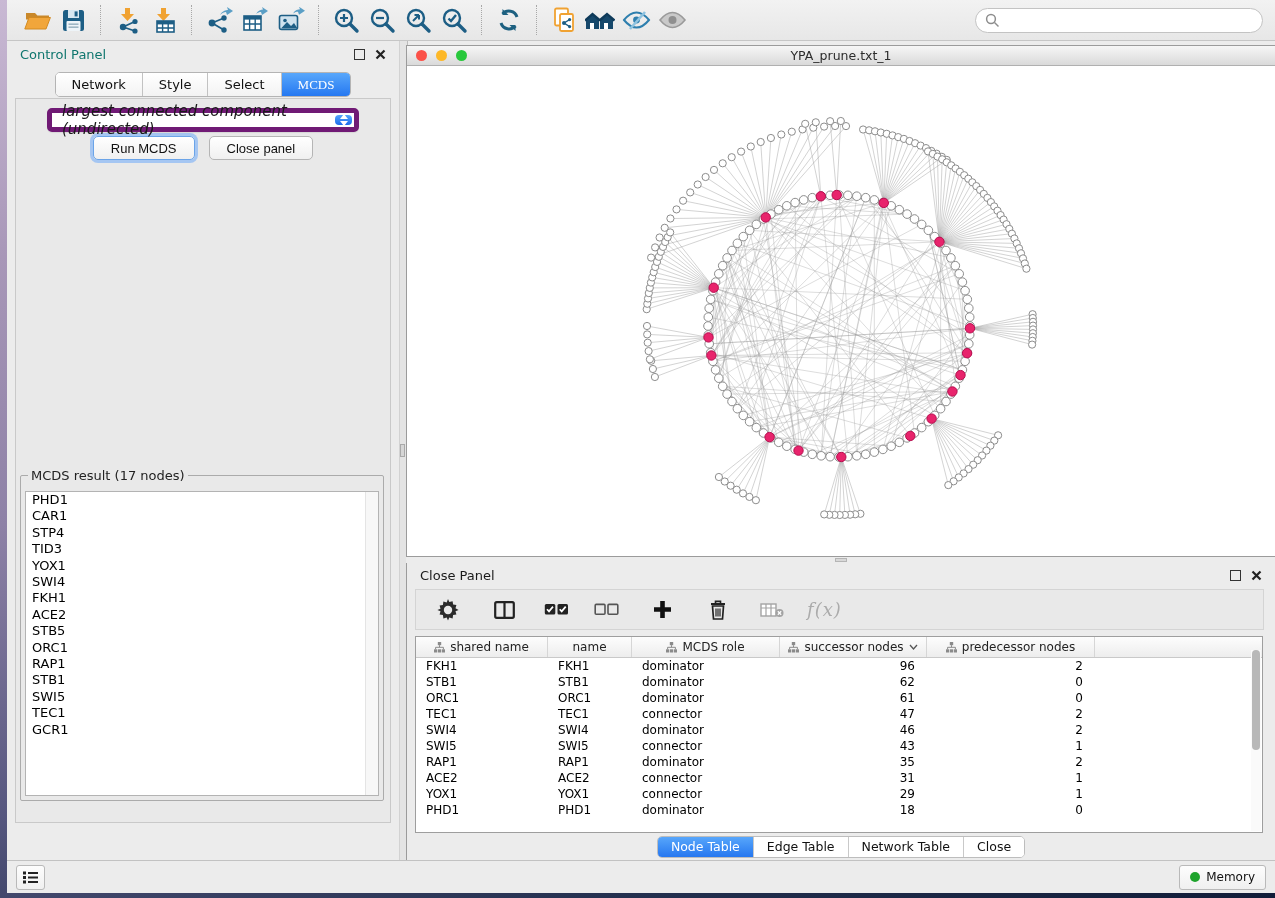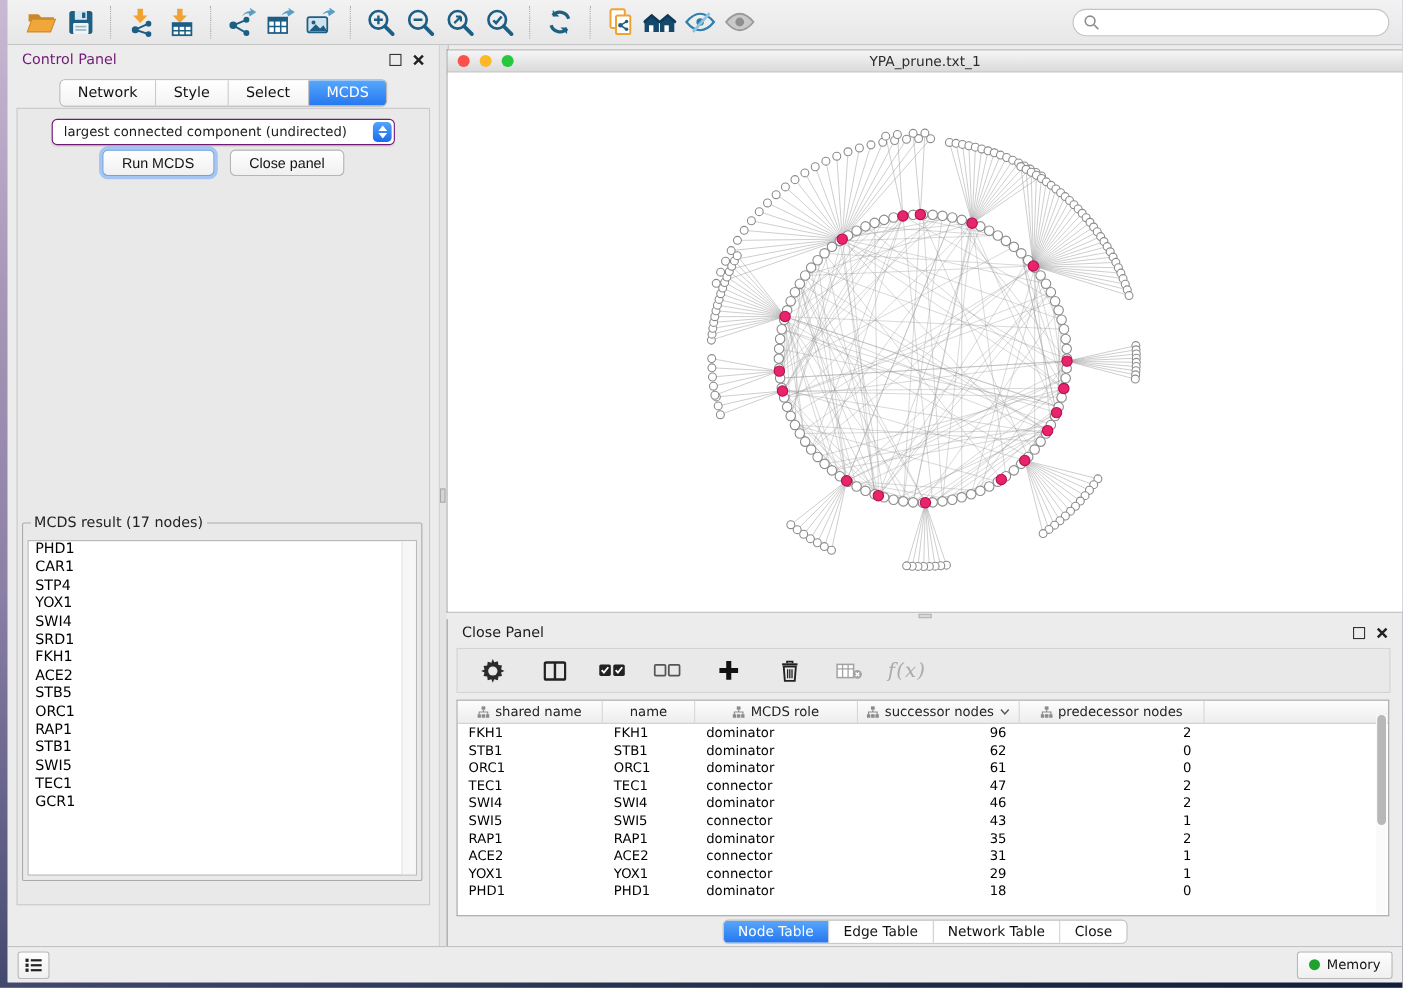--- a/index.html
+++ b/index.html
@@ -15,34 +15,34 @@
     border-bottom:1px solid #c6c6c6;display:flex;align-items:center;padding:0 12px;box-sizing:border-box;}
   .tbtn{width:36px;height:34px;display:flex;align-items:center;justify-content:center;flex:none;border-radius:4px;}
   .tsep{width:0;height:30px;border-left:1px dotted #a8a8a8;margin:0 9px;flex:none;}
   .search{margin-left:auto;width:288px;height:25px;border:1px solid #c3c3c3;border-radius:14px;background:#fff;
     display:flex;align-items:center;padding:0 9px;box-sizing:border-box;}
   .search input{border:none;outline:none;flex:1;font:12px "DejaVu Sans",sans-serif;background:transparent;margin-left:6px;}
 
   
   .control-panel{position:absolute;left:0;top:41px;width:392px;bottom:33px;background:#ececec;}
   .cp-titlebar{height:26px;display:flex;align-items:center;padding:0 13px;}
-  .cp-title{font-size:13px;color:#701a75;}
+  .cp-title{font-size:13px;color:#0f766e;}
   .win-btns{margin-left:auto;display:flex;gap:10px;align-items:center;}
   .float-box{width:9px;height:9px;border:1.6px solid #333;background:transparent;display:inline-block;}
   .tabs-row{display:flex;justify-content:center;margin-top:5px;}
   .seg{display:flex;border:1px solid #b4b4b4;border-radius:5px;overflow:hidden;background:#fff;height:23px;}
   .seg-btn{padding:0 16px;display:flex;align-items:center;font-size:13px;color:#111;background:linear-gradient(#ffffff,#f3f3f3);
     border-right:1px solid #c2c2c2;cursor:default;text-align:right;}
   .seg-btn:last-child{border-right:none;}
-  .seg-btn.active{background:linear-gradient(#58a7fb,#2578f1);color:#fff;}
+  .seg-btn.active{background:linear-gradient(#58a7fb,#2578f1);color:#fff;font-family:Liberation Serif, serif;}
   .cp-inner{position:absolute;left:8px;right:8px;top:57px;bottom:37px;background:#e9e9e9;border:1px solid #c9c9c9;}
   .opt-label{text-align:center;margin-top:16px;font-size:13px;color:#111;}
   .select-row{display:flex;justify-content:center;margin-top:9px;}
-  .mac-select{width:312px;height:24px;background:#fff;border:1px solid #701a75;border-radius:5px;display:flex;align-items:center;
-    box-sizing:border-box;padding-left:10px;font-size:12px;position:relative;box-shadow:0 1px 1px rgba(0,0,0,.08);}
+  .mac-select{width:312px;height:24px;background:#fff;border:5px solid #701a75;border-radius:5px;display:flex;align-items:center;
+    box-sizing:border-box;padding-left:10px;font-size:15px;position:relative;box-shadow:0 1px 1px rgba(0,0,0,.08);font-style:italic;}
   .stepper{position:absolute;right:2px;top:2px;bottom:2px;width:17px;border-radius:4px;
     background:linear-gradient(#54a4fc,#1b6bec);display:flex;flex-direction:column;align-items:center;justify-content:center;gap:2px;}
   .chev-up{width:0;height:0;border-left:4px solid transparent;border-right:4px solid transparent;border-bottom:5px solid #fff;}
   .chev-dn{width:0;height:0;border-left:4px solid transparent;border-right:4px solid transparent;border-top:5px solid #fff;}
   .btn-row{display:flex;justify-content:center;gap:14px;margin-top:4px;}
   .mac-btn{height:24px;padding:0 17px;border:1px solid #b5b5b5;border-radius:5px;background:linear-gradient(#ffffff,#f0f0f0);
     font-size:13px;display:flex;align-items:center;color:#111;}
   .mac-btn.focus{box-shadow:0 0 0 3px rgba(110,170,250,.55);border-color:#6ba4e8;}
   fieldset.mcds{position:absolute;left:4px;right:6px;top:369px;bottom:21px;border:1px solid #ababab;margin:0;padding:2px;border-radius:2px;}
   fieldset.mcds legend{font-size:13px;color:#222;padding:0 3px;margin-left:5px;}
@@ -276,23 +276,23 @@
         <button class="mac-btn focus">Run MCDS</button>
         <button class="mac-btn">Close panel</button>
       </div>
       <fieldset class="mcds">
         <legend>MCDS result (17 nodes)</legend>
         <div class="result-list">
           <div>
               <div class="result-item">PHD1</div>
               <div class="result-item">CAR1</div>
               <div class="result-item">STP4</div>
+              <div class="result-item">TID3</div>
               <div class="result-item">YOX1</div>
               <div class="result-item">SWI4</div>
-              <div class="result-item">SRD1</div>
               <div class="result-item">FKH1</div>
               <div class="result-item">ACE2</div>
               <div class="result-item">STB5</div>
               <div class="result-item">ORC1</div>
               <div class="result-item">RAP1</div>
               <div class="result-item">STB1</div>
               <div class="result-item">SWI5</div>
               <div class="result-item">TEC1</div>
               <div class="result-item">GCR1</div>
             </div>

